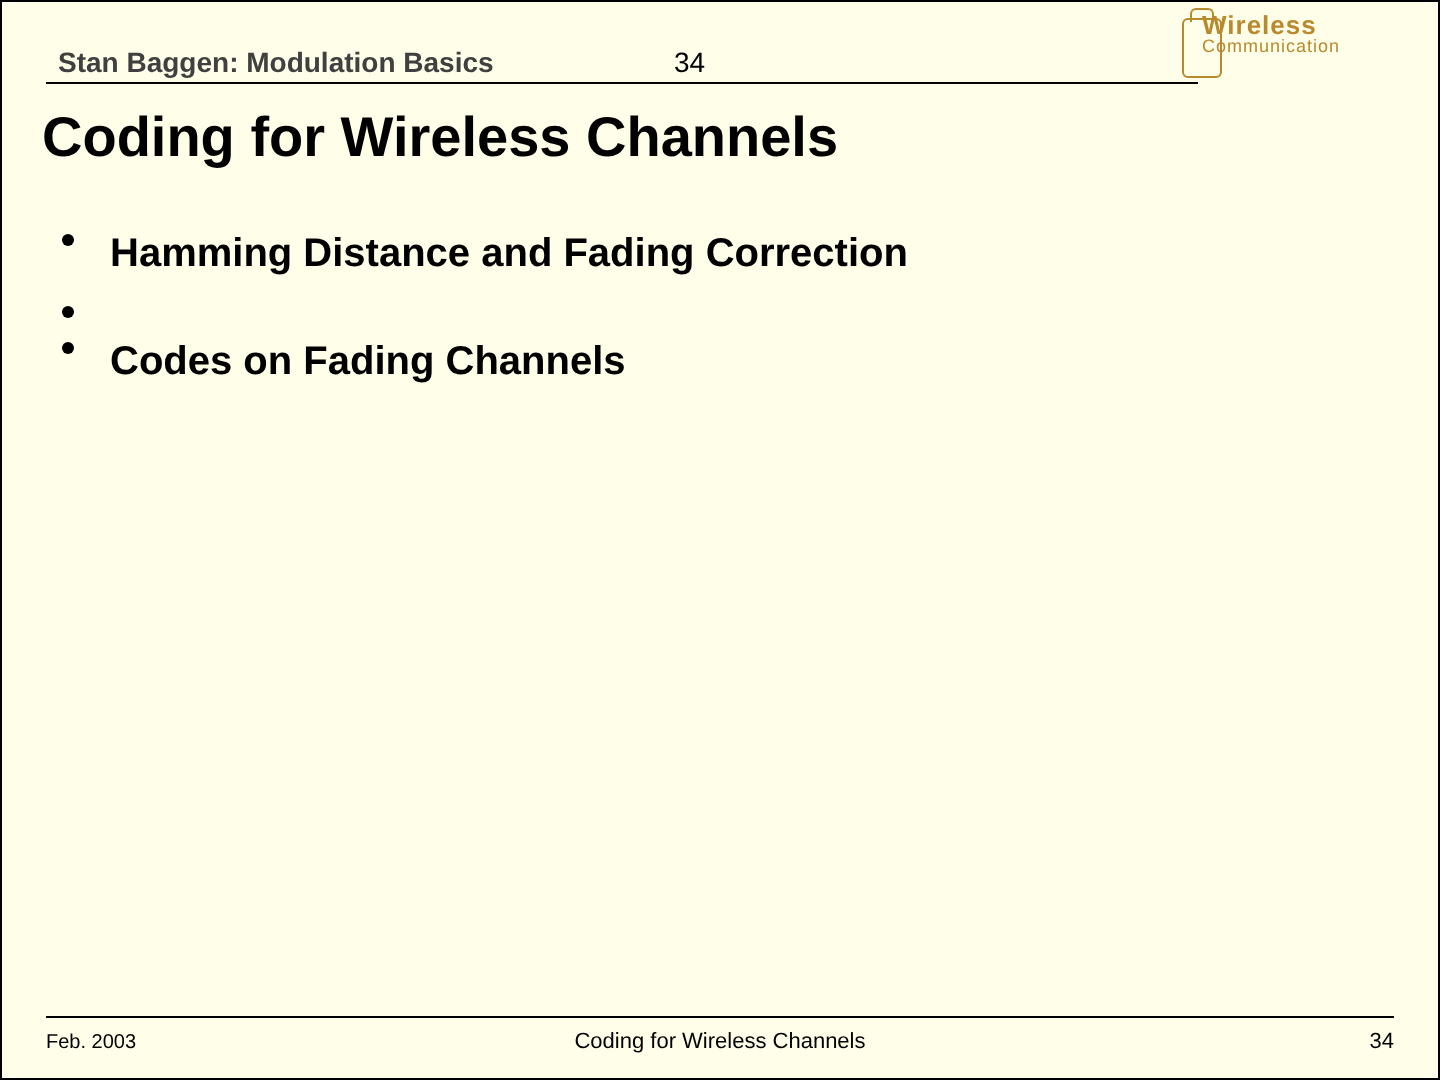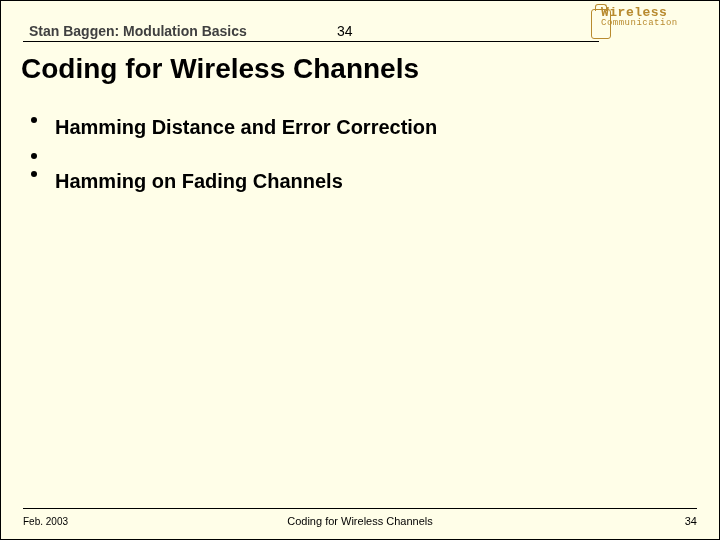--- a/index.html
+++ b/index.html
@@ -40,21 +40,21 @@
     top: 40px;
     border-top: 1px solid #000;
   }
   .logo {
     position: absolute;
     right: 8px;
     top: 6px;
     width: 110px;
     height: 38px;
     color: #b88a2e;
-    font-family: Liberation Mono, monospace;
+    font-family: Liberation Sans, sans-serif;
     font-size: 11px;
     line-height: 11px;
     margin-left: 20px;
   }
   .logo .l1 { font-size: 13px; font-weight: bold; letter-spacing: 0.5px; }
   .logo .l2 { font-size: 9px; letter-spacing: 0.5px; }
   .logo-graphic {
     position: absolute;
     right: 108px;
     top: 8px;
@@ -146,27 +146,27 @@
     <div class="l1">Wireless</div>
     <div class="l2">Communication</div>
   </div>
 </div>
 
 <div class="title">Coding for Wireless Channels</div>
 
 <div class="bullets">
   <div class="bullet-row">
     <div class="dot"></div>
-    <div class="btxt">Hamming Distance and Error Correction</div>
+    <div class="btxt">Hamming Distance and Fading Correction</div>
   </div>
   <div class="bullet-row">
     <div class="dot"></div>
   </div>
   <div class="bullet-row">
     <div class="dot"></div>
-    <div class="btxt">Hamming on Fading Channels</div>
+    <div class="btxt">Codes on Fading Channels</div>
   </div>
 </div>
 
 <div class="footer-rule"></div>
 <div class="footer-left">Feb. 2003</div>
 <div class="footer-center">Coding for Wireless Channels</div>
 <div class="footer-right">34</div>
 
 </body></html>

